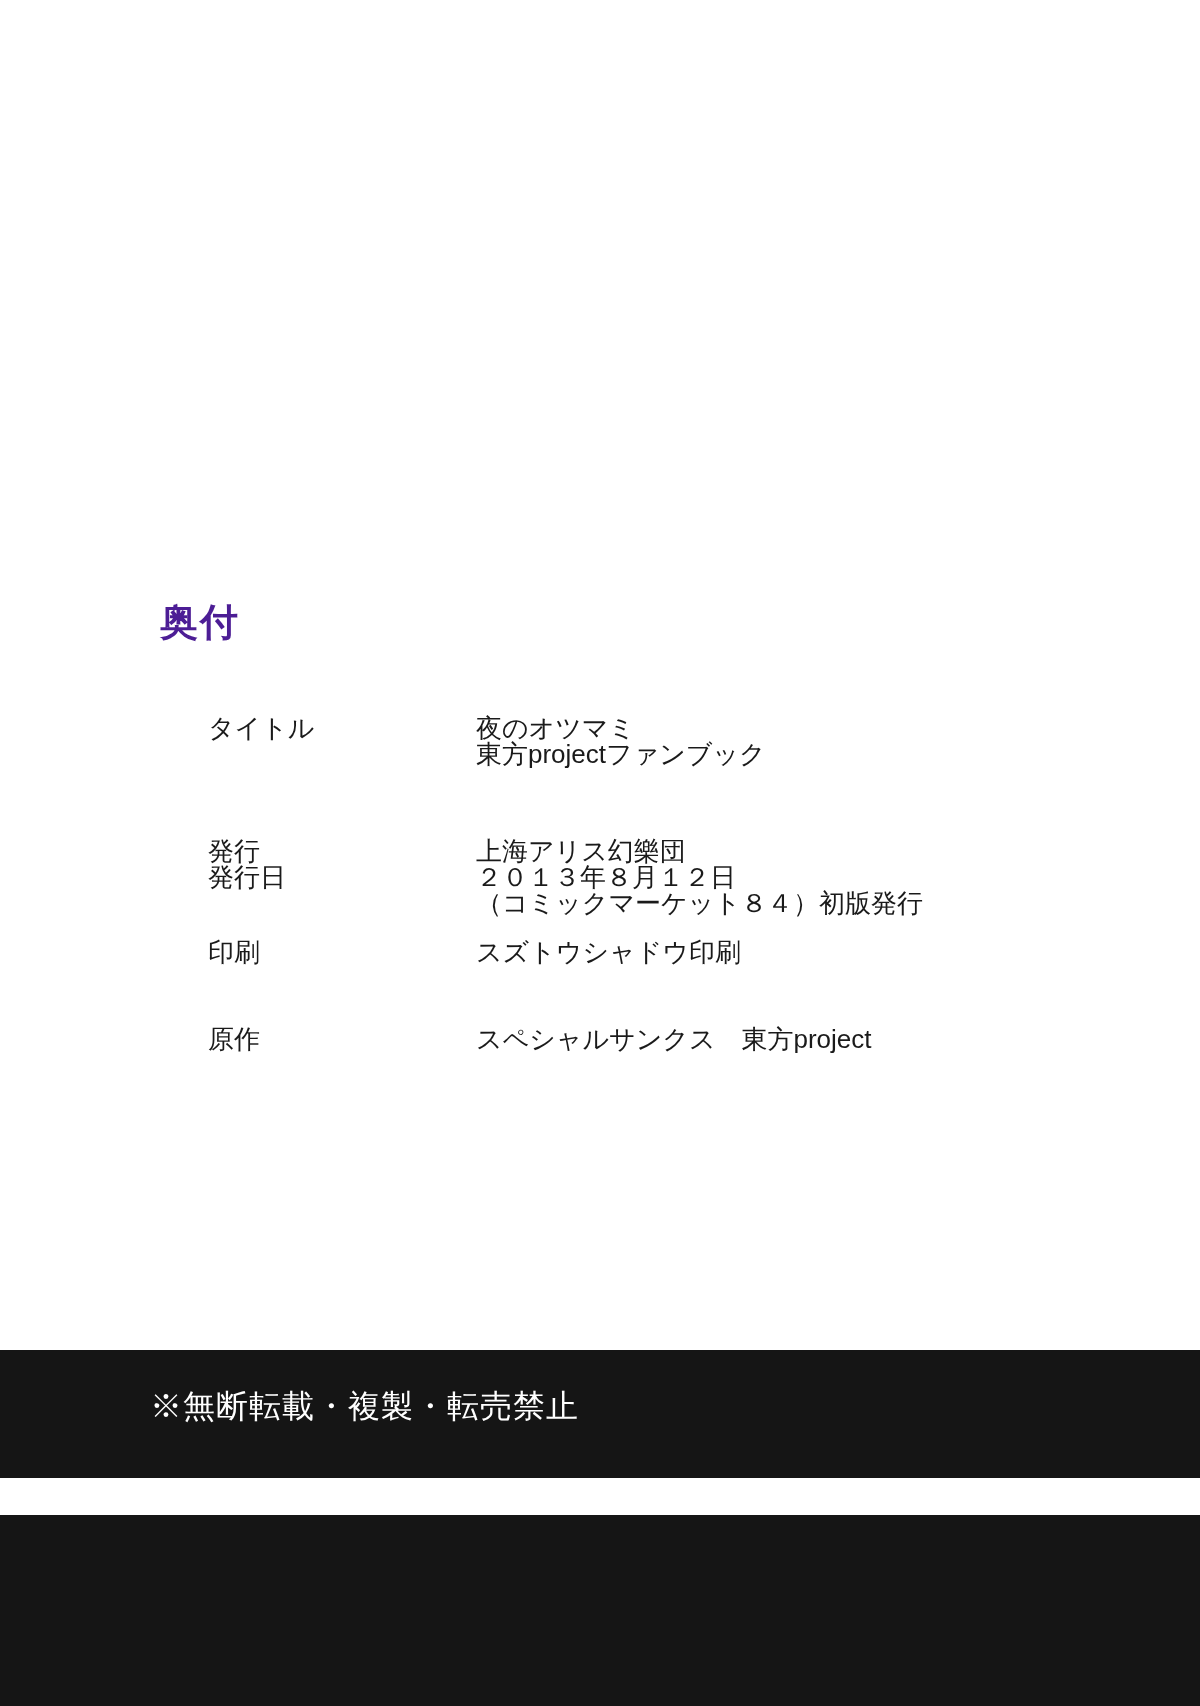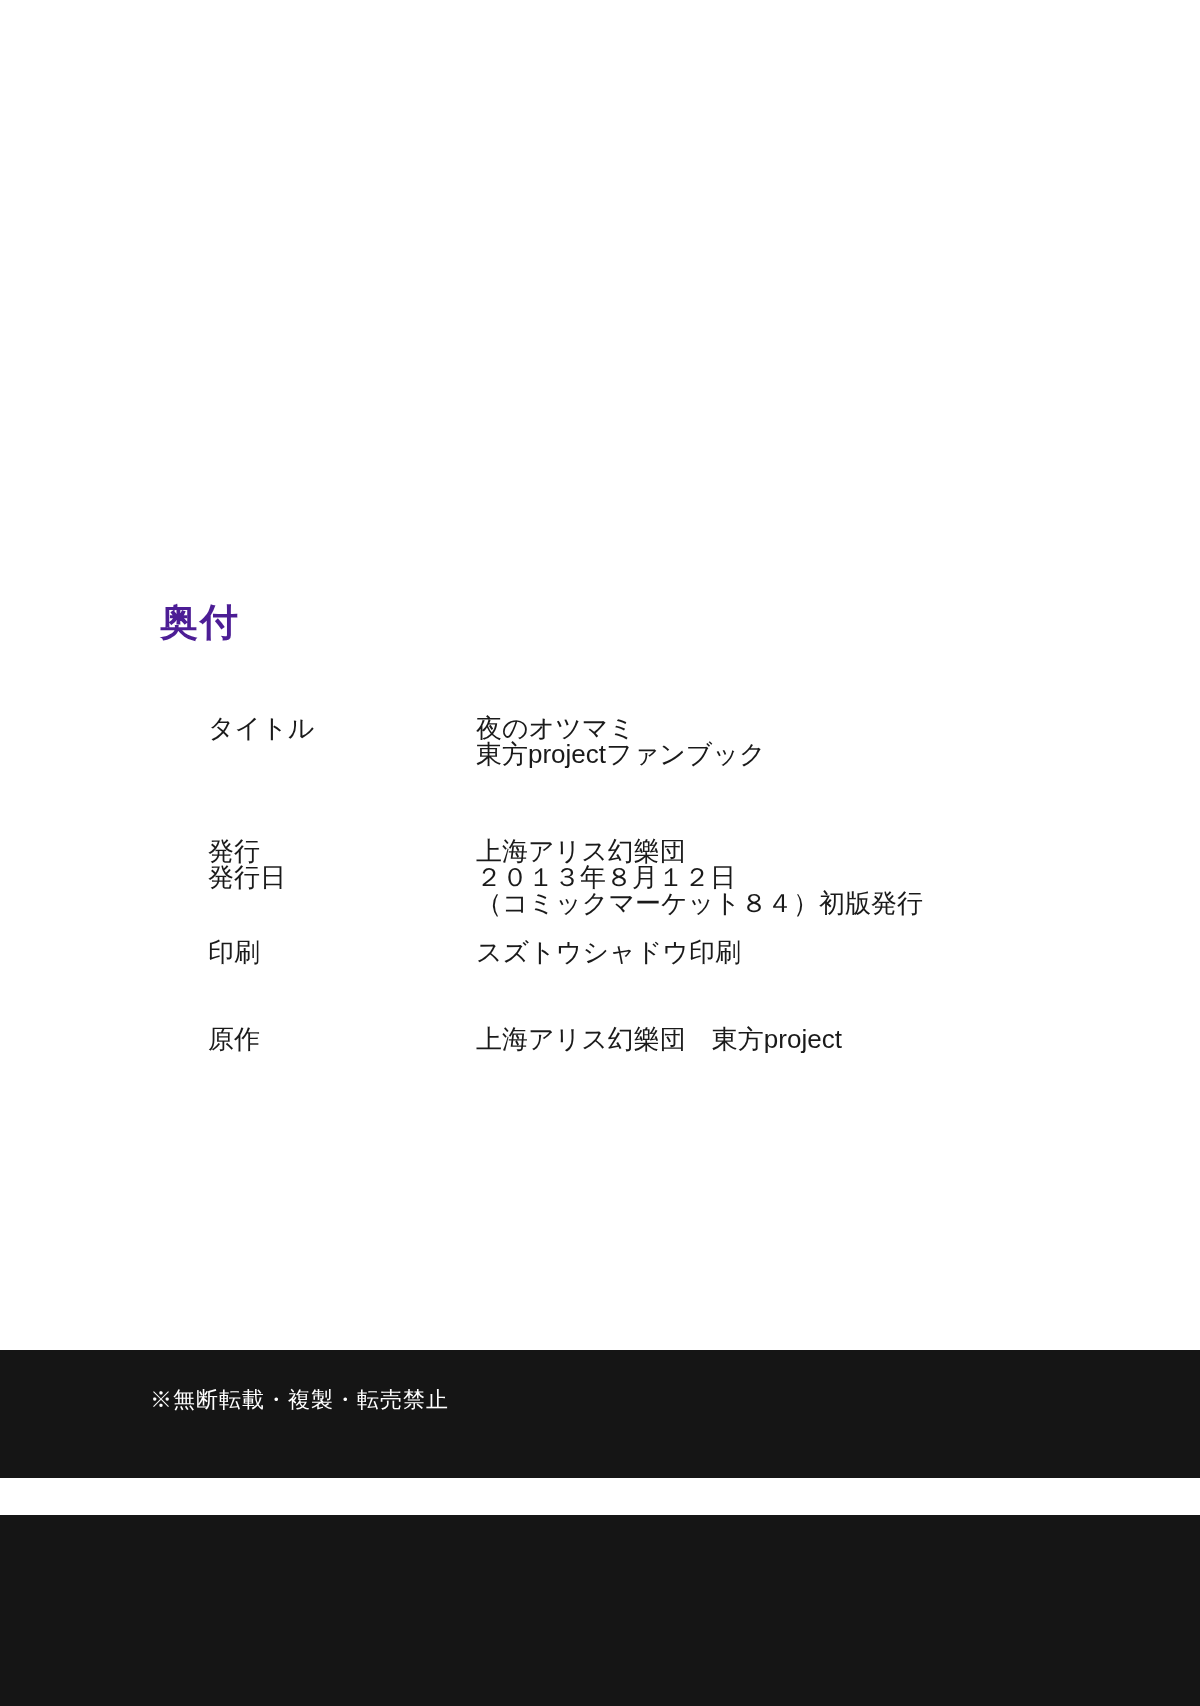--- a/index.html
+++ b/index.html
@@ -72,21 +72,21 @@
     left: 0;
     top: 1350px;
     width: 1200px;
     height: 128px;
     background: #151515;
   }
   .bar-top-text {
     position: absolute;
     left: 150px;
     top: 1385px;
-    font-size: 22px;
+    font-size: 32px;
     color: #ffffff;
     letter-spacing: 1px;
   }
   .bar-gap {
     position: absolute;
     left: 0;
     top: 1478px;
     width: 1200px;
     height: 37px;
     background: #ffffff;
@@ -144,21 +144,21 @@
       </tr>
 
 
       <tr class="row-gap-md">
         <td></td>
         <td></td>
       </tr>
 
       <tr class="row-line">
         <td class="label-cell">原作</td>
-        <td class="value-cell">上海アリス幻樂団　東方project</td>
+        <td class="value-cell">スペシャルサンクス　東方project</td>
       </tr>
     </tbody>
   </table>
 
   <div class="bar-top"></div>
   <div class="bar-top-text">※無断転載・複製・転売禁止</div>
   <div class="bar-gap"></div>
   <div class="bar-bottom"></div>
 
 </div>

